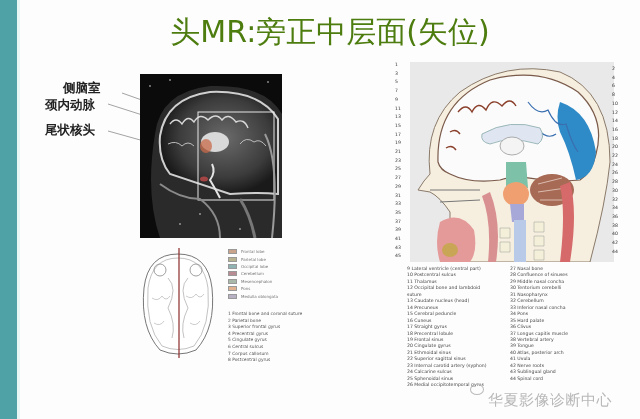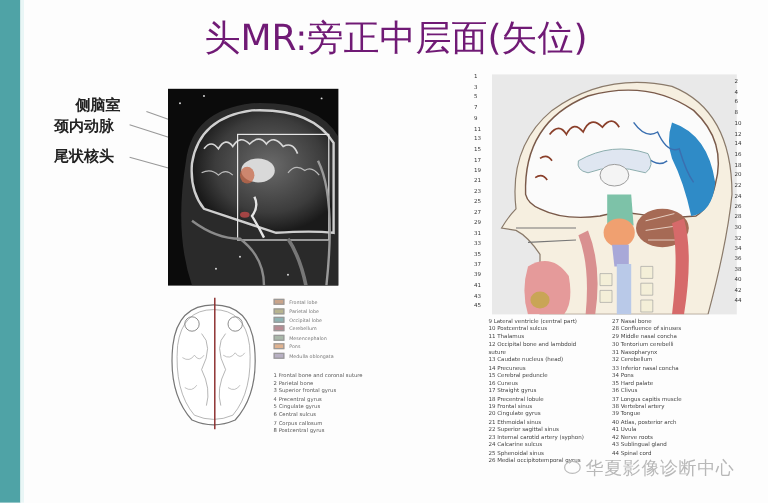--- a/index.html
+++ b/index.html
@@ -1,21 +1,21 @@
 <!DOCTYPE html>
 <html><head>
 <meta charset="utf-8">
 <style>
   * { box-sizing: border-box; margin: 0; padding: 0; }
   html, body { width: 640px; height: 419px; overflow: hidden; background: #fdfdfd; }
   body { position: relative; font-family: "DejaVu Sans", sans-serif; }
   .sidebar-bar { position: absolute; left: 0; top: 0; width: 17px; height: 419px; background: #4fa3a6; }
   .sidebar-edge { position: absolute; left: 17px; top: 0; width: 3px; height: 419px; background: #e9f6f6; }
   .title { position: absolute; left: 150px; top: 12px; width: 360px; text-align: center;
-           font-family: "DejaVu Sans", sans-serif; font-size: 30px; color: #701a75; letter-spacing: 0px; white-space: nowrap; }
+           font-family: "DejaVu Sans", sans-serif; font-size: 30px; color: #4d7c0f; letter-spacing: 0px; white-space: nowrap; }
 
   
   .mri { position: absolute; left: 140px; top: 74px; width: 142px; height: 164px; background: #0b0b0b; overflow: hidden; }
   .mri svg { position: absolute; left: 0; top: 0; }
   .mri-label { position: absolute; font-family: "DejaVu Serif", serif; font-weight: bold; font-size: 12.5px; color: #222; white-space: nowrap; }
   .leader { position: absolute; left: 0; top: 0; }
 
   
   .axial { position: absolute; left: 138px; top: 248px; }
   .legend { position: absolute; left: 228px; top: 248px; }
@@ -27,21 +27,21 @@
 
   
   .sag { position: absolute; left: 410px; top: 62px; width: 204px; height: 200px; background: #e9e9e9; overflow: hidden; }
   .sag-num { position: absolute; font-size: 4.6px; color: #333; white-space: nowrap; }
   .sag-num-left { left: 395px; }
   .sag-num-right { left: 612px; }
 
   .cap-col { position: absolute; top: 266px; }
   .cap-item { font-size: 4.6px; color: #444; line-height: 6.45px; white-space: nowrap; }
 
-  .watermark { position: absolute; left: 470px; top: 381px; font-size: 15px; color: #b8b8b8; white-space: nowrap; letter-spacing: 0.5px; }
+  .watermark { position: absolute; left: 470px; top: 391px; font-size: 15px; color: #b8b8b8; white-space: nowrap; letter-spacing: 0.5px; }
   .wm-icon { position: absolute; left: 470px; top: 384px; width: 14px; height: 11px; border: 1.2px solid #bbb; border-radius: 50%; }
   .wm-sub { position: absolute; left: 505px; top: 398px; font-size: 18px; font-weight: bold; color: #ececec; letter-spacing: 3px; white-space: nowrap; }
 </style>
 </head>
 <body>
 
 <div class="sidebar-bar"></div>
 <div class="sidebar-edge"></div>
 
 <div class="title">头MR:旁正中层面(矢位)</div>

